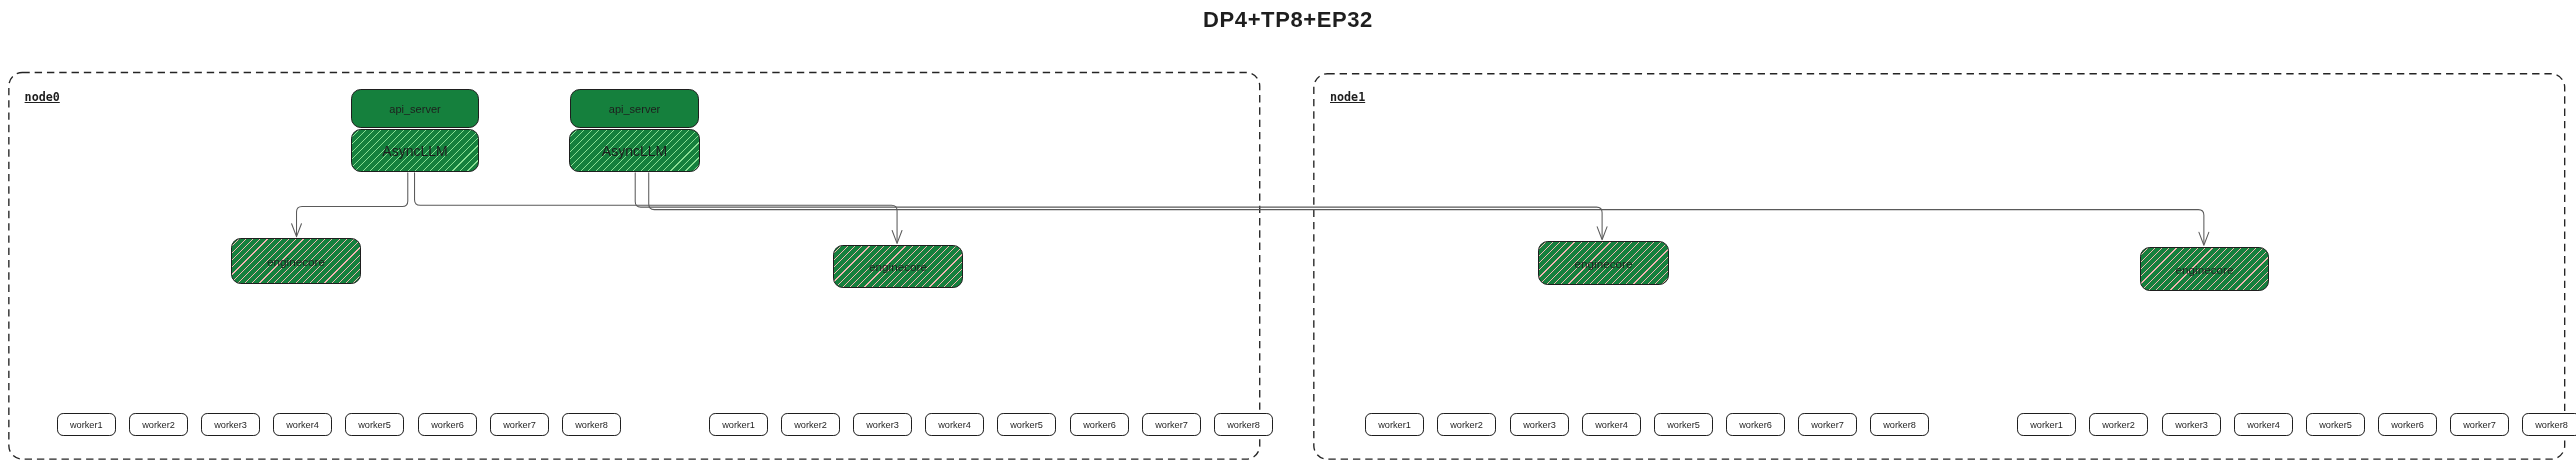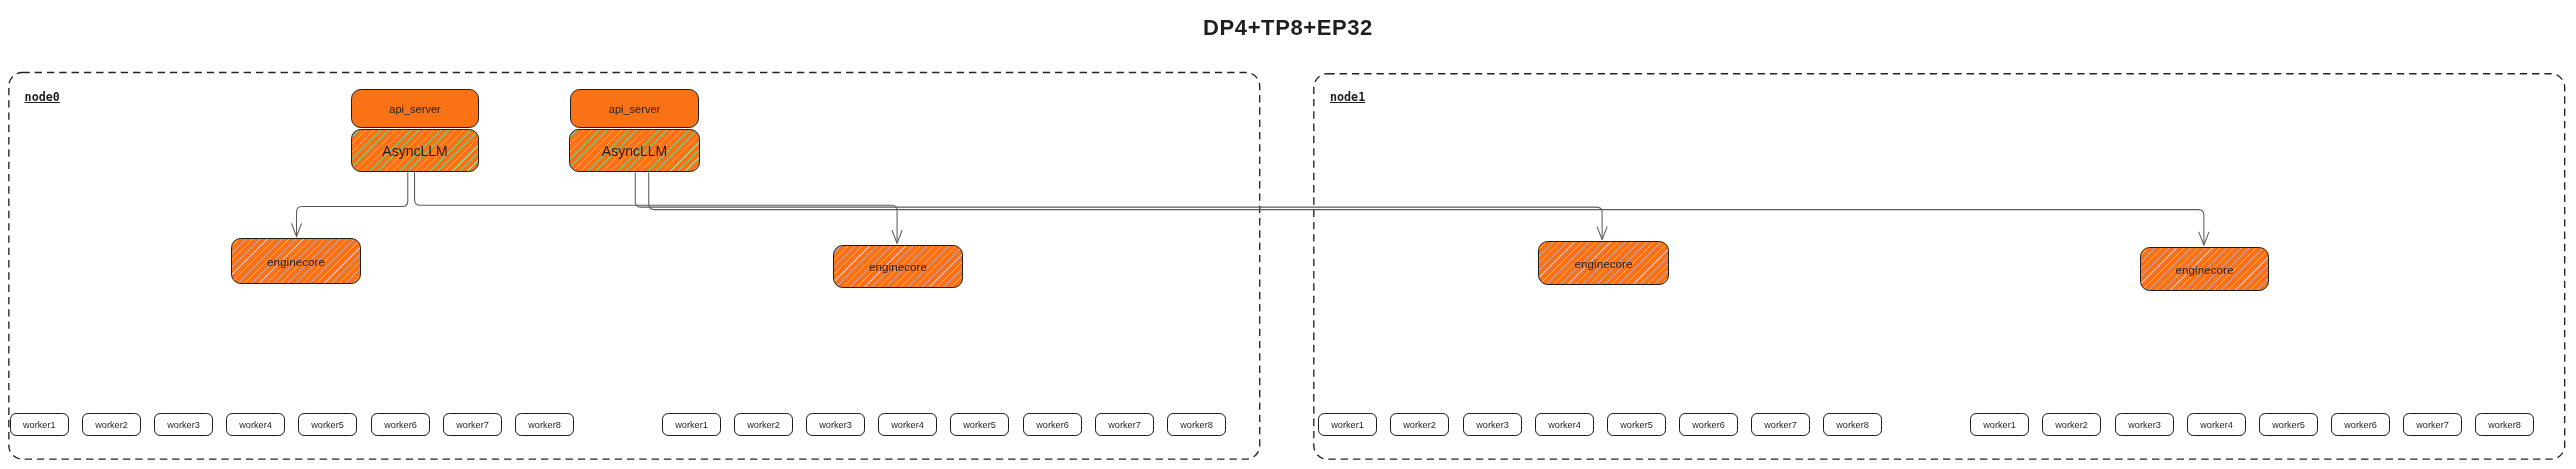--- a/index.html
+++ b/index.html
@@ -7,53 +7,54 @@
     position:relative;
     width:2576px; height:469px;
     background:#ffffff;
     font-family:"Liberation Sans", sans-serif;
     color:#1e1e1e;
     overflow:hidden;
   }
   #overlay { position:absolute; left:0; top:0; width:2576px; height:469px; }
 
   .page-title {
-    position:absolute; left:0; right:0; top:15px;
+    position:absolute; left:0; right:0; top:7px;
     text-align:center;
     font-size:22px; font-weight:bold; letter-spacing:0.6px;
     color:#1e1e1e;
   }
   .node-label {
     position:absolute;
     font-family:"DejaVu Sans Mono", monospace;
     font-size:11.7px; font-weight:bold; color:#1e1e1e;text-decoration:underline;
   }
   .box {
     position:absolute; box-sizing:border-box;
     border:1.5px solid #1e1e1e; border-radius:9.8px;
-    background-color:#f97316;
+    background-color:#15803d;
     display:flex; align-items:center; justify-content:center;
     text-align:center;
   }
   .api    { font-size:11px; }
   .async  {
     font-size:14px;
     background-image:repeating-linear-gradient(135deg, rgba(0,0,0,0) 0px, rgba(0,0,0,0) 4.3px, #8adf94 4.3px, #8adf94 5.3px);
   }
   .engine {
     font-size:11.7px;
     background-image:repeating-linear-gradient(135deg, rgba(0,0,0,0) 0px, rgba(0,0,0,0) 4.3px, #f2b4b2 4.3px, #f2b4b2 5.1px);
   }
   .worker {
     position:absolute; box-sizing:border-box;
     top:413px; width:59px; height:23.4px;
     border:1.2px solid #1e1e1e; border-radius:6.2px;
     background:#ffffff;
     display:flex; align-items:center; justify-content:center;
     font-size:9.2px;
+    margin-left:47px;
   }
 </style>
 </head>
 <body>
 
 <div id="canvas">
 
   <svg id="overlay" viewBox="0 0 4188 763" xmlns="http://www.w3.org/2000/svg">
 
     <rect x="13" y="118" width="2035" height="629" rx="22" fill="none" stroke="#242424" stroke-width="2.2" stroke-dasharray="12 8"></rect>

